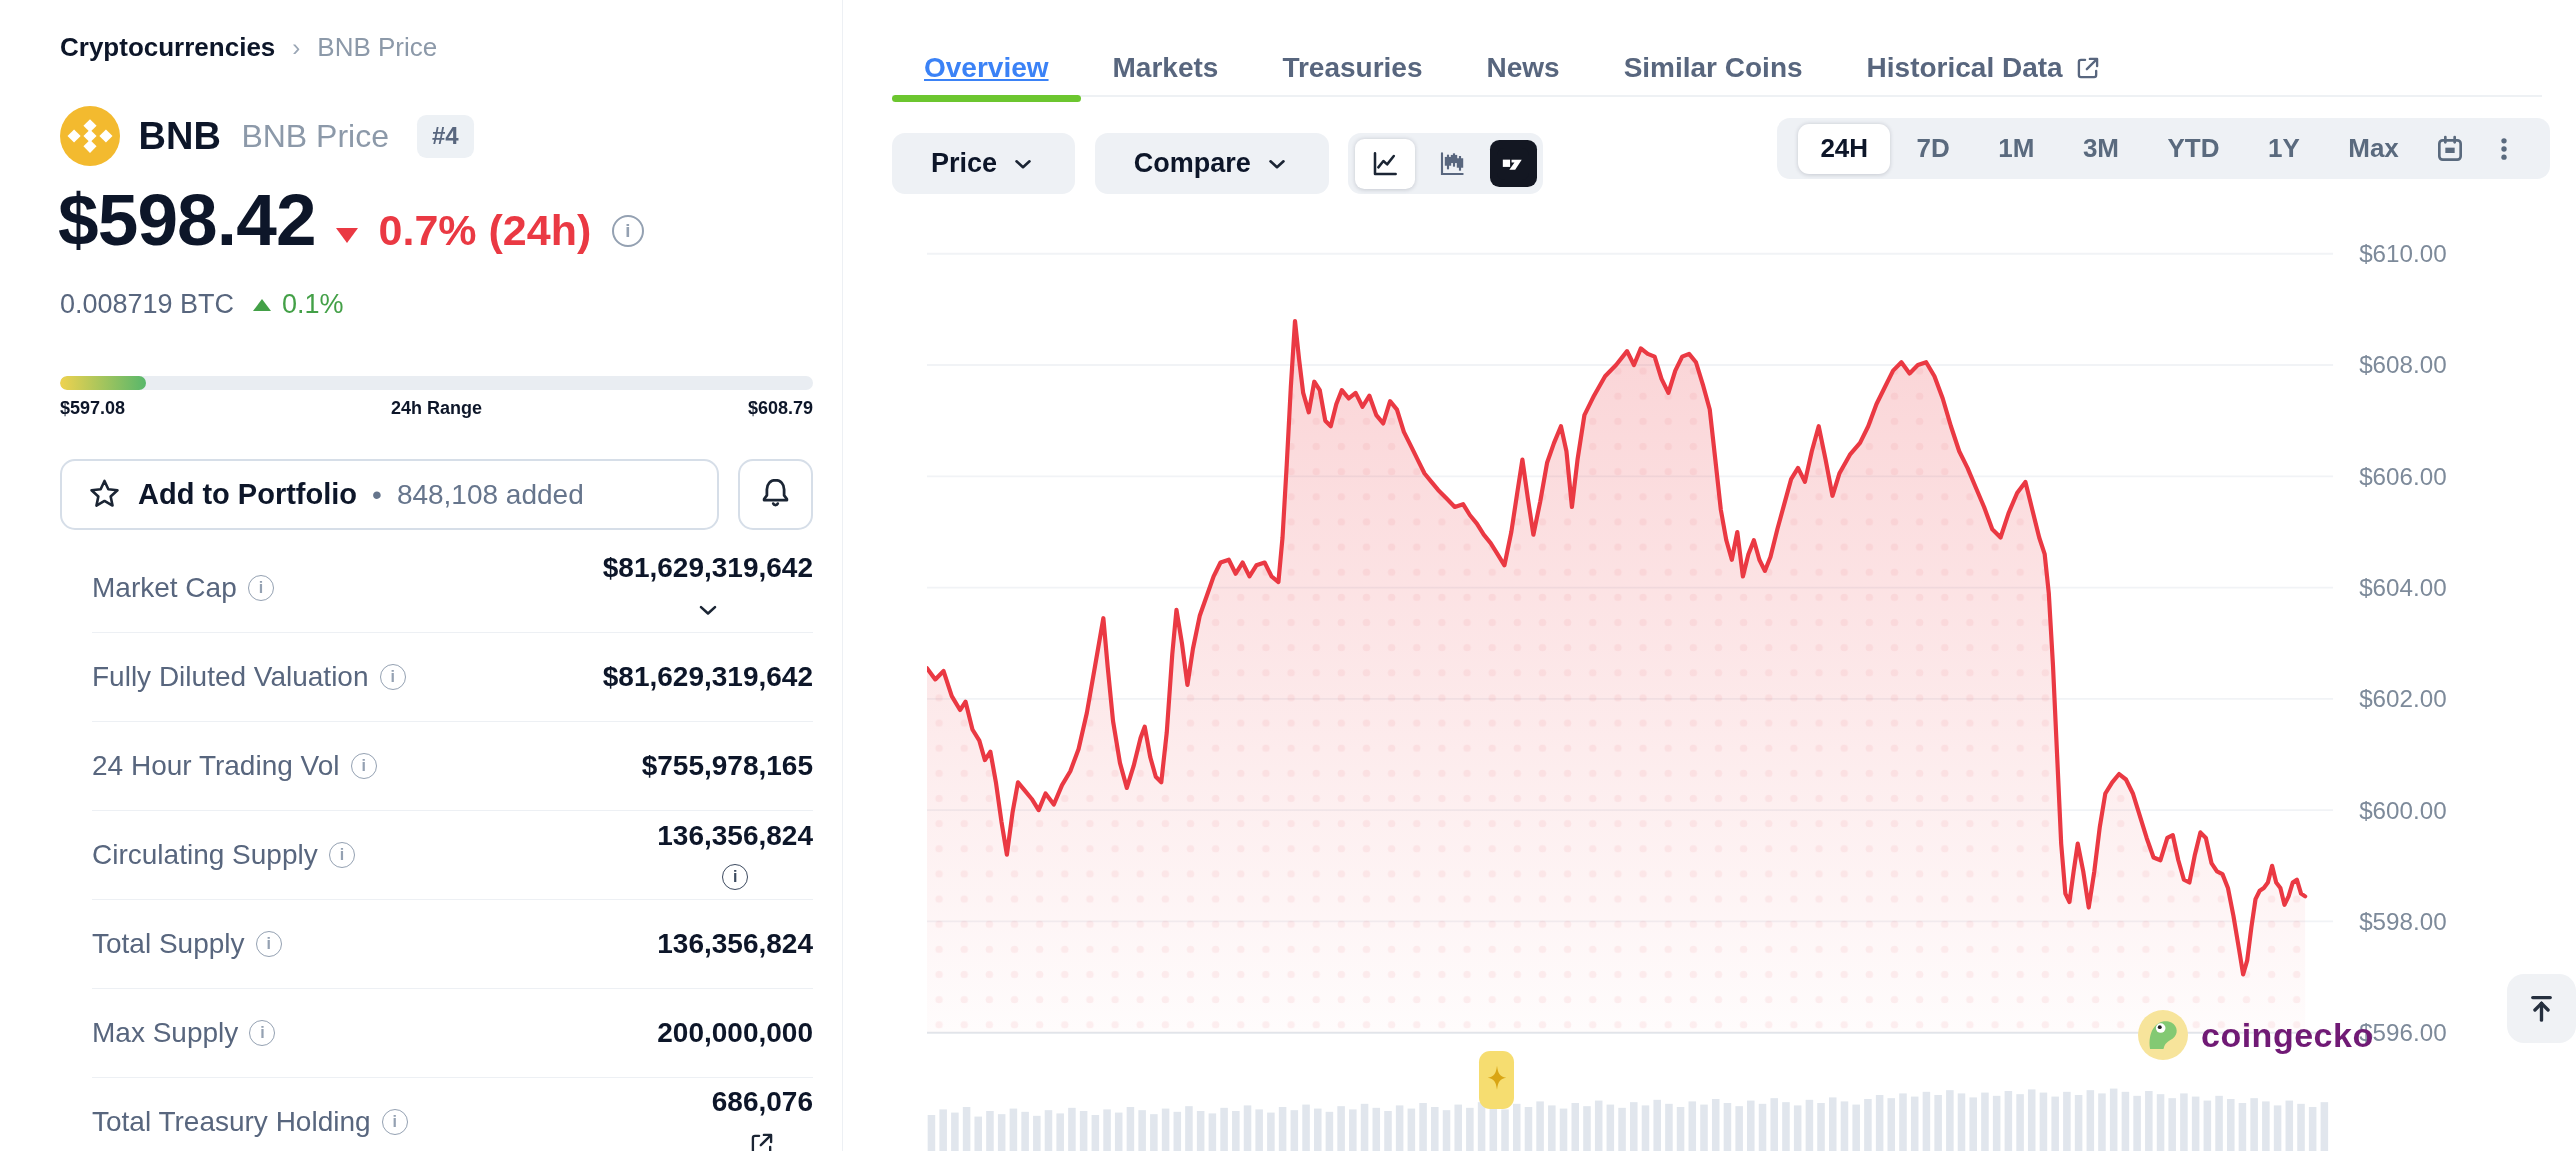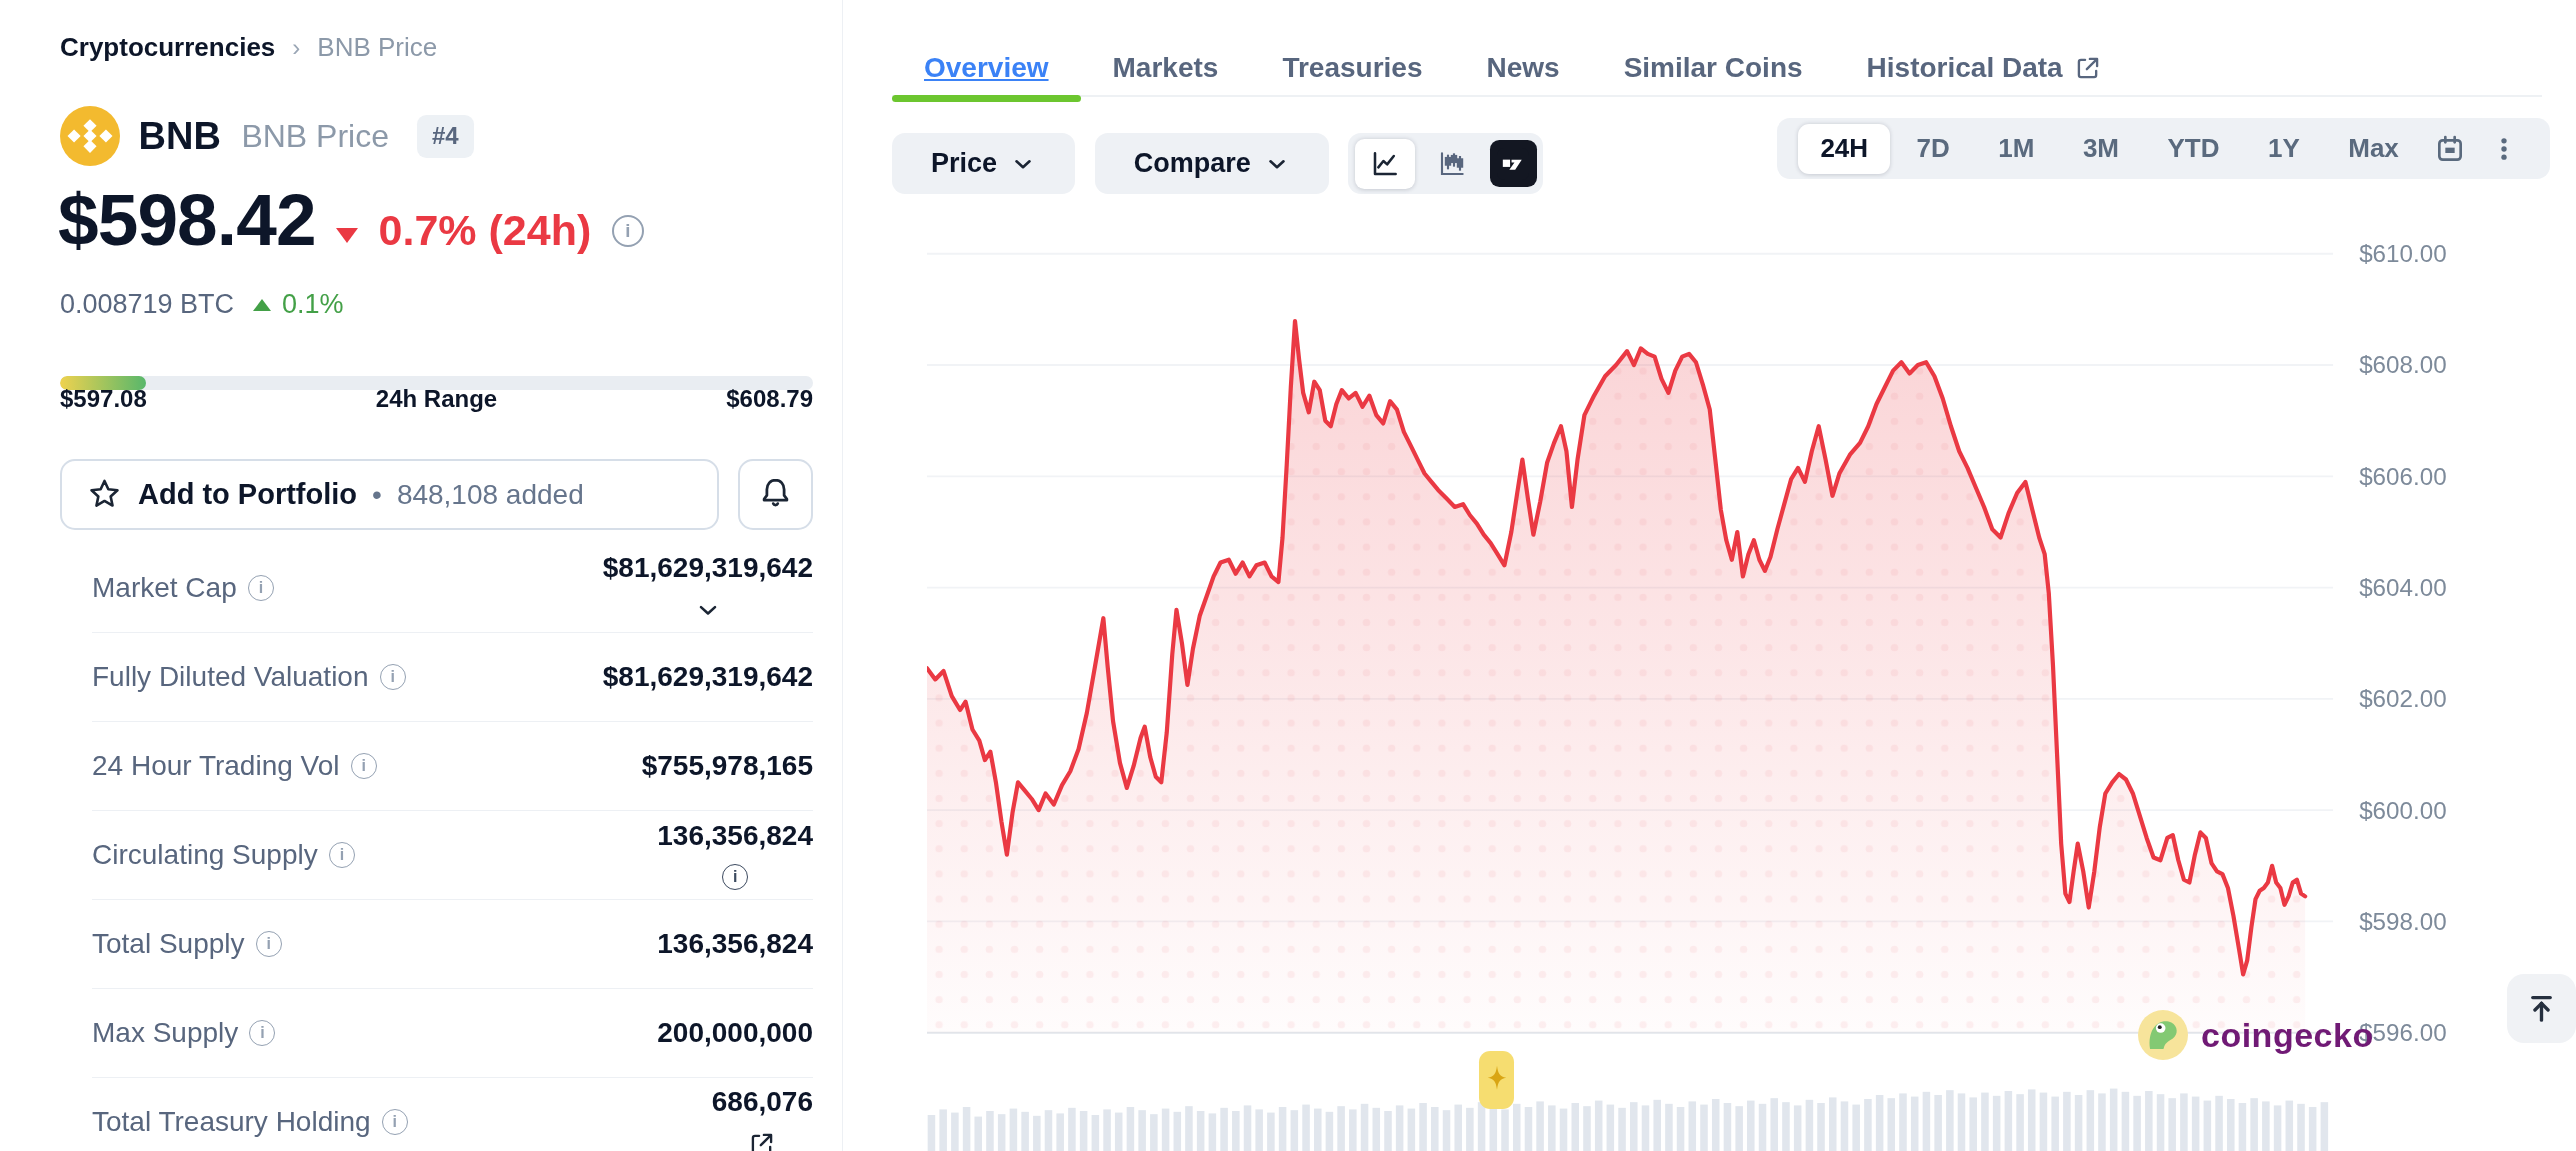--- a/index.html
+++ b/index.html
@@ -32,21 +32,21 @@
   .i-circle{box-sizing:border-box;display:inline-flex;align-items:center;justify-content:center;border:2.3px solid #94a1b2;color:#94a1b2;border-radius:50%;font-weight:700;font-style:normal;}
   .i-circle::after{content:"i";}
   .price-info{width:32px;height:32px;font-size:18.6px;margin-bottom:9.3px;}
 
   .btc-row{left:60px;top:289px;display:flex;align-items:center;gap:11.2px;font-size:27px;color:#58667e;}
   .tri-up{width:0;height:0;border-left:9.3px solid transparent;border-right:9.3px solid transparent;border-bottom:12px solid #43a047;margin-left:7.5px;}
   .btc-change{color:#43a047;}
 
   .range-bar{left:60px;top:376px;width:753px;height:14px;border-radius:7.5px;background:#e9edf2;overflow:hidden;}
   .range-fill{height:100%;border-radius:7.5px;background:linear-gradient(90deg,#efd24f,#58b76b);}
-  .range-labels{left:60px;top:385px;width:753px;display:flex;justify-content:space-between;font-size:24px;font-weight:700;}
+  .range-labels{left:60px;top:398px;width:753px;display:flex;justify-content:space-between;font-size:18px;font-weight:700;}
 
   .btn-row{left:60px;top:459px;width:753px;display:flex;gap:18.6px;}
   .portfolio-btn{box-sizing:border-box;flex:1;height:71px;border:2.3px solid #d6dee8;border-radius:15px;background:#fff;display:flex;align-items:center;gap:15px;padding:0 24px;cursor:pointer;}
   .portfolio-label{font-size:29px;font-weight:700;}
   .portfolio-added{font-size:28px;color:#66758c;}
   .bell-btn{box-sizing:border-box;width:75px;height:71px;border:2.3px solid #d6dee8;border-radius:15px;background:#fff;display:flex;align-items:center;justify-content:center;cursor:pointer;}
 
   .stats{left:60px;top:544px;width:753px;}
   .stat-row{height:88px;display:flex;align-items:center;justify-content:space-between;border-bottom:0.9px solid #edf0f4;margin-left:32px;}
   .stat-label{display:flex;align-items:center;gap:11.2px;font-size:28px;color:#58667e;}

